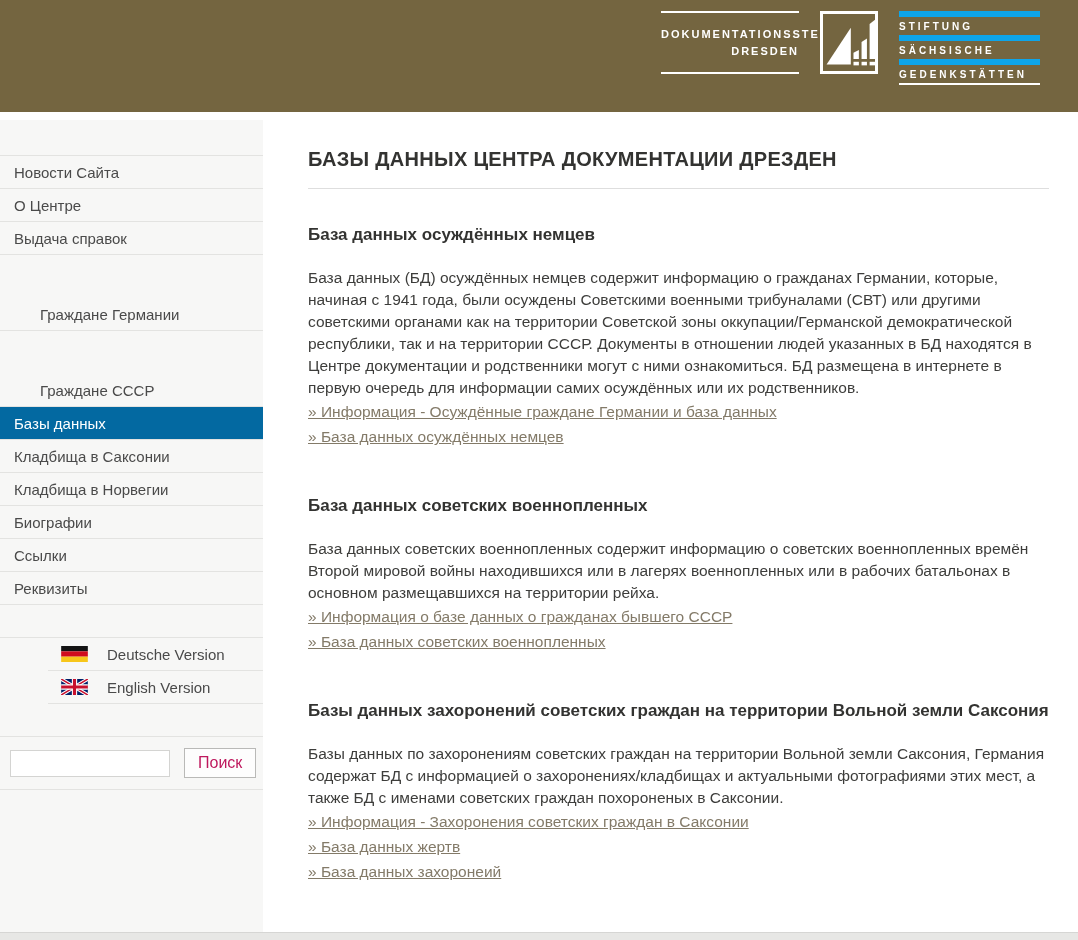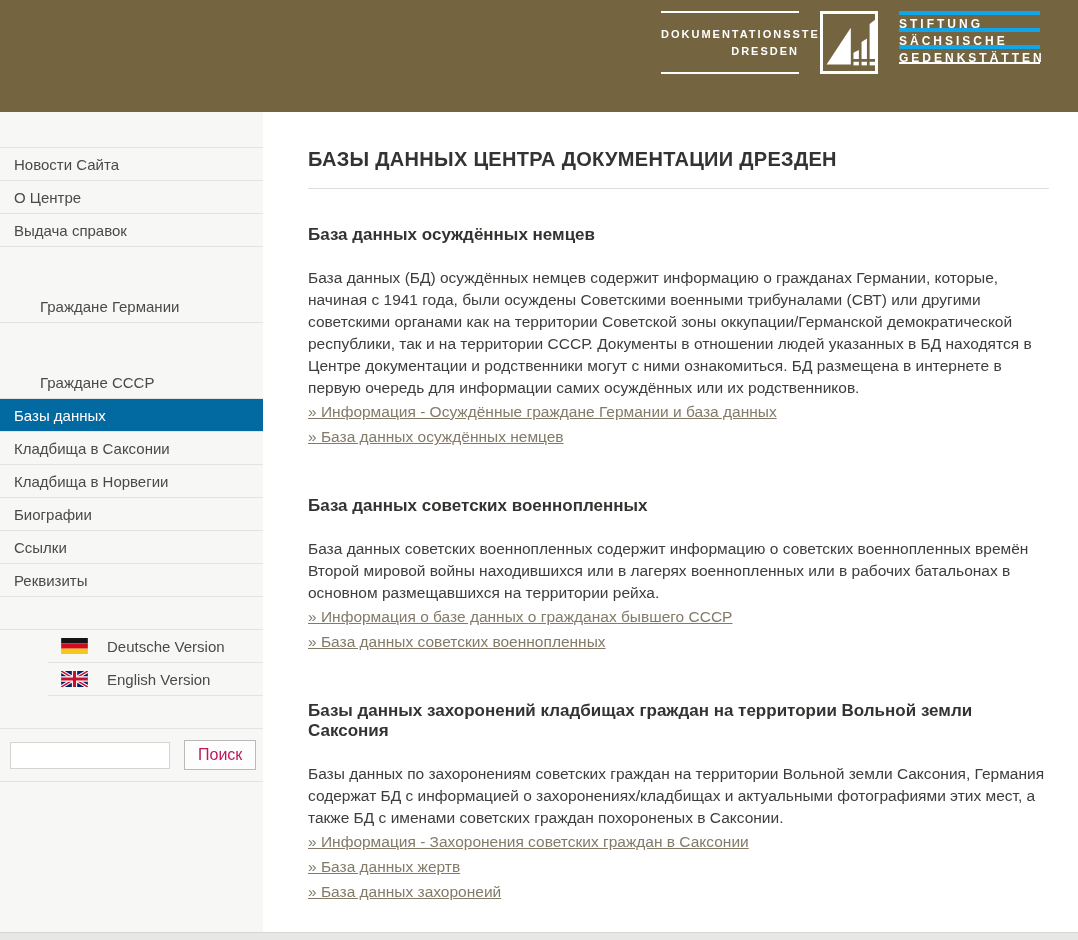--- a/index.html
+++ b/index.html
@@ -50,34 +50,34 @@
     margin: 0 21px;
     background: #746540;
   }
   .logo-box svg { display: block; width: 100%; height: 100%; }
   .hdr-right {
     width: 141px;
     color: #fff;
     border-bottom: 2px solid #fff;
   }
   .hdr-right .row {
-    border-top: 4px solid #0ea5e9;
-    height: 17px;
+    border-top: 6px solid #0ea5e9;
+    height: 24px;
     line-height: 19px;
-    font-size: 12px;
+    font-size: 10px;
     font-weight: bold;
     letter-spacing: 3px;
     white-space: nowrap;
   }
 
   
   .sidebar {
     position: absolute;
     left: 0;
-    top: 112px;
+    top: 120px;
     width: 263px;
     height: 820px;
     background: #f7f7f6;
     font-size: 15px;
     color: #4a4a4a;
   }
   .side-spacer { height: 36px; border-bottom: 1px solid #e3e3e1; }
   .side-spacer.mid { height: 33px; }
   .side-item {
     height: 33px;
@@ -273,21 +273,21 @@
   </section>
 
   <section class="section">
     <h3>База данных советских военнопленных</h3>
     <p>База данных советских военнопленных содержит информацию о советских военнопленных времён Второй мировой войны находившихся или в лагерях военнопленных или в рабочих батальонах в основном размещавшихся на территории рейха.</p>
     <a class="content-link">» Информация о базе данных о гражданах бывшего СССР</a>
     <a class="content-link">» База данных советских военнопленных</a>
   </section>
 
   <section class="section">
-    <h3>Базы данных захоронений кладбищах граждан на территории Вольной земли Саксония</h3>
+    <h3>Базы данных захоронений советских граждан на территории Вольной земли Саксония</h3>
     <p>Базы данных по захоронениям советских граждан на территории Вольной земли Саксония, Германия содержат БД с информацией о захоронениях/кладбищах и актуальными фотографиями этих мест, а также БД с именами советских граждан похороненых в Саксонии.</p>
     <a class="content-link">» Информация - Захоронения советских граждан в Саксонии</a>
     <a class="content-link">» База данных жертв</a>
     <a class="content-link">» База данных захоронеий</a>
   </section>
 </main>
 
 <div class="footer-strip"></div>
 
 </body></html>

